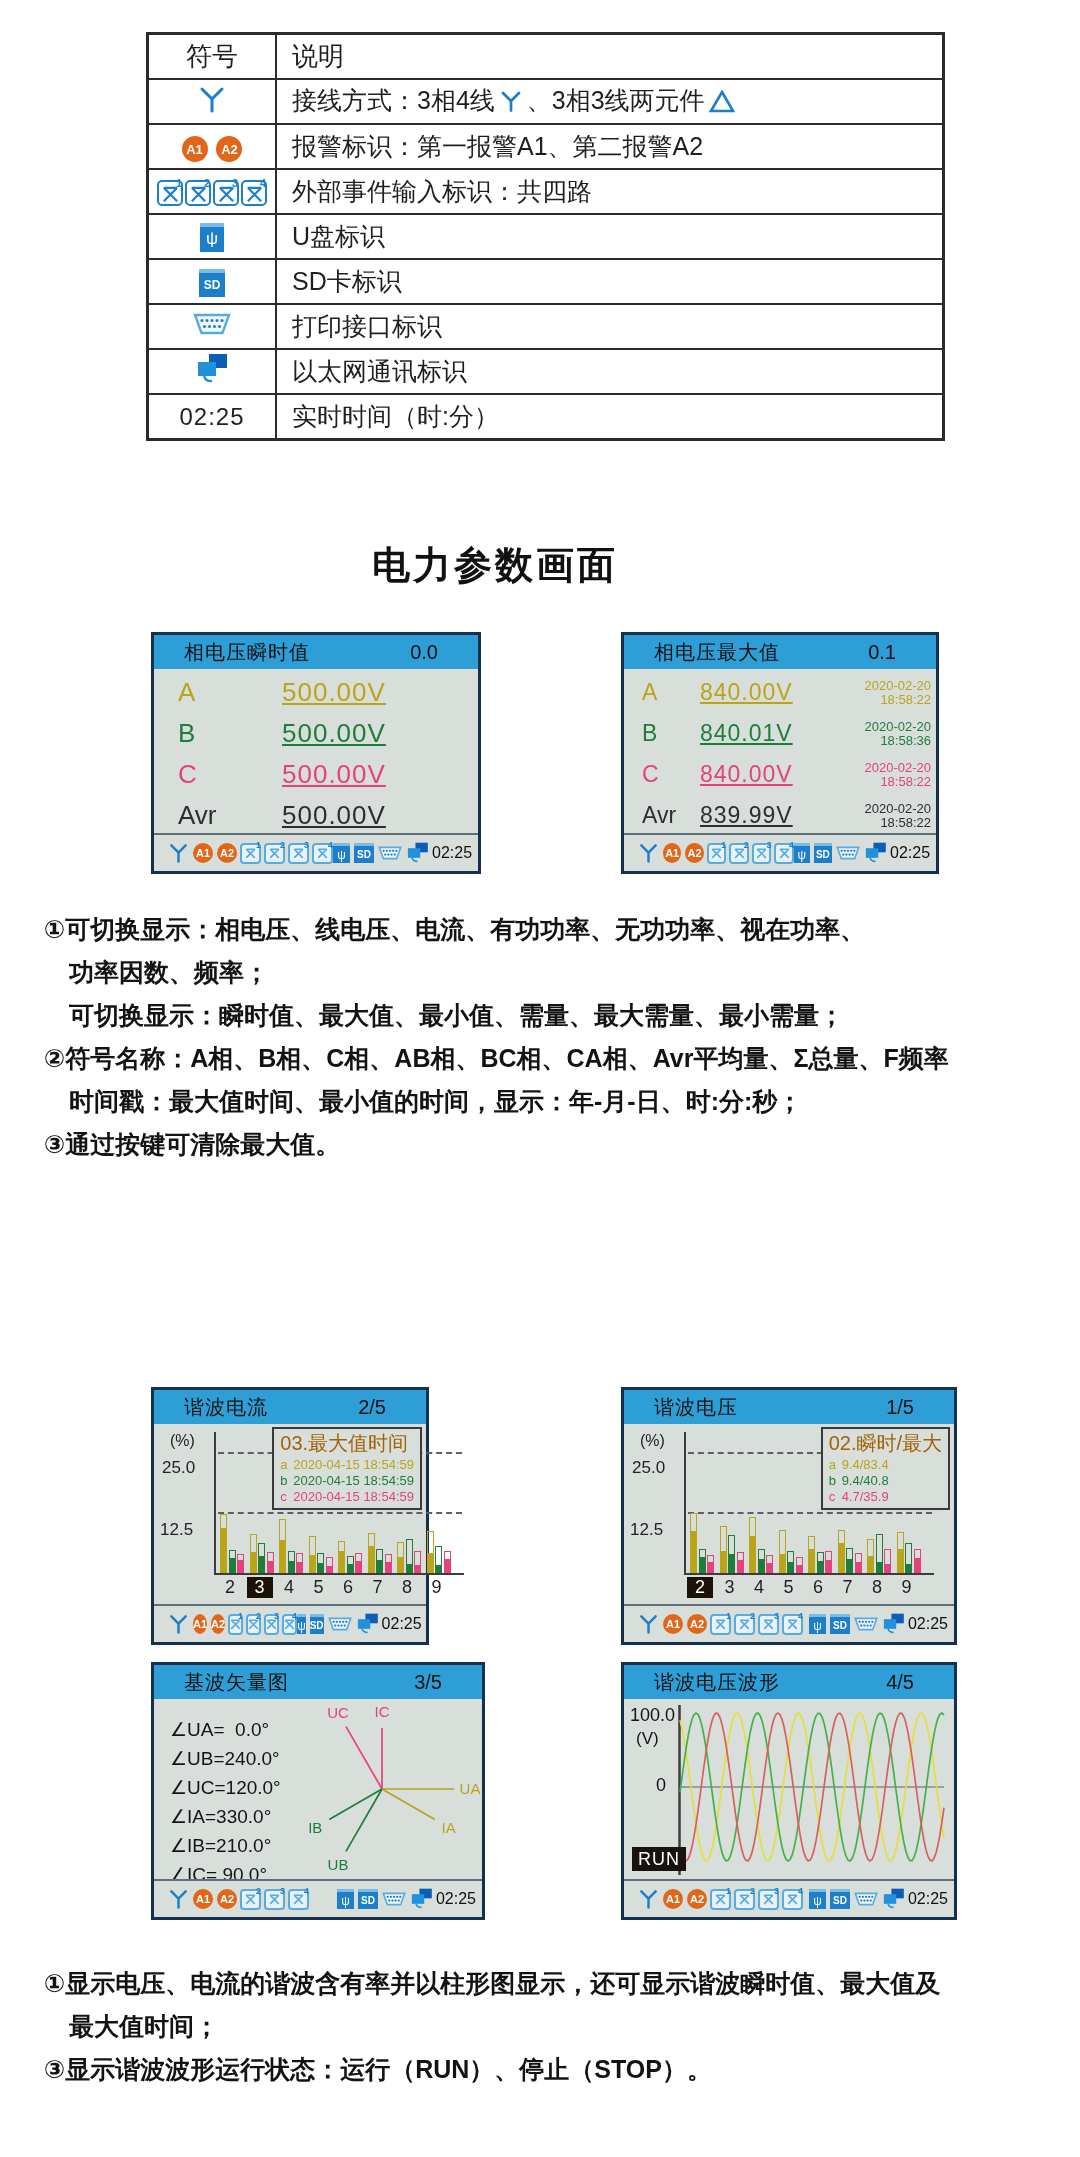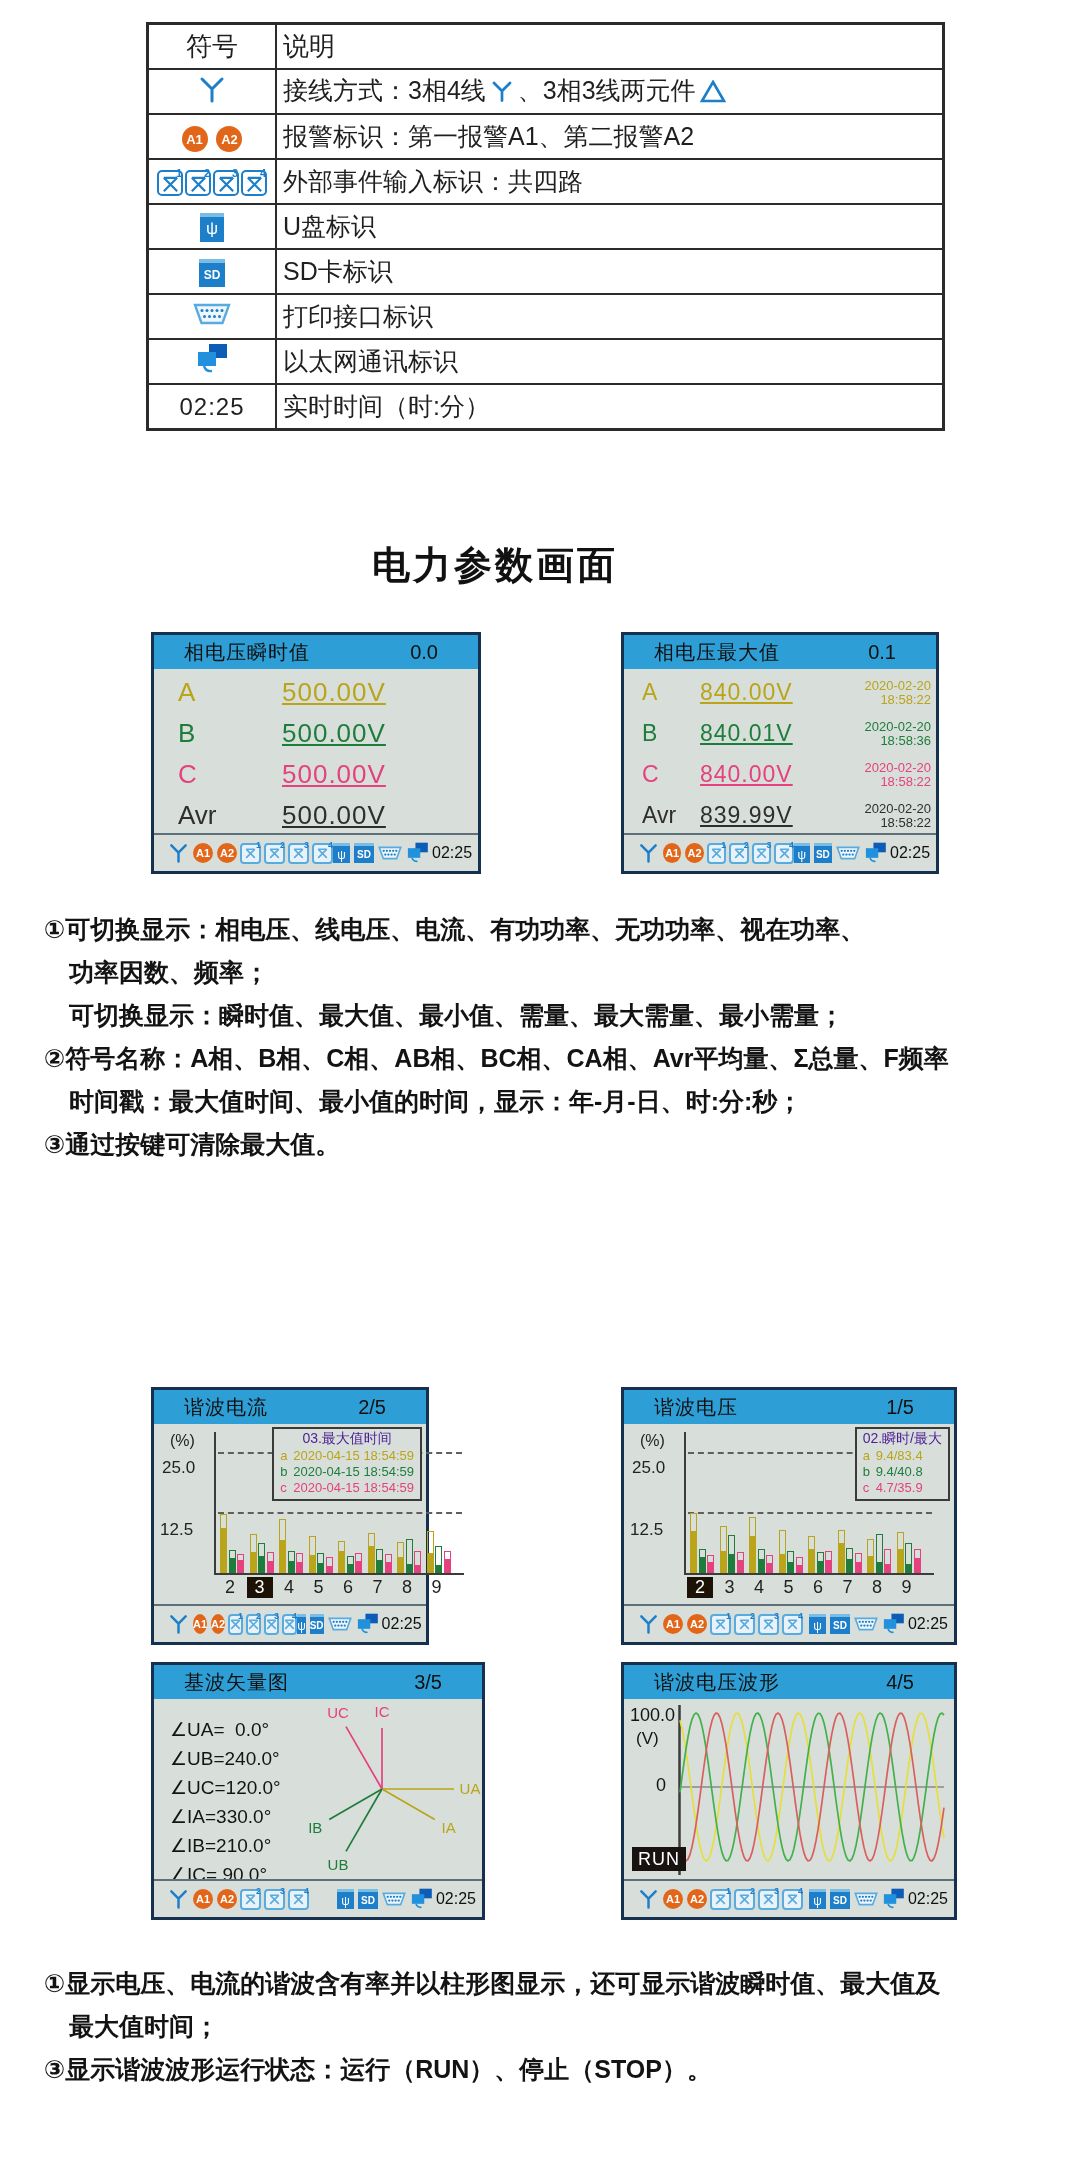--- a/index.html
+++ b/index.html
@@ -1,23 +1,23 @@
 <!DOCTYPE html>
 <html style="--header-blue: #2e9fd6; --screen-bg: #d8dfdb; --screen-border: #15314f; --phase-a: #b9a41a; --phase-b: #1f7d3b; --phase-c: #e5417e; --neutral-dark: #2e2e2e; --alarm-orange: #e2661a; --icon-blue: #1d7ec9; --event-blue: #58abdf; --wave-a: #e3df3c; --wave-b: #43b04c; --wave-c: #d95f5f;"><head>
 <meta charset="utf-8">
 <style>
   html,body{margin:0;padding:0;background:#fff;}
   .page{position:relative;width:1080px;height:2157px;background:#ffffff;overflow:hidden;
         font-family:"Liberation Sans","DejaVu Sans",sans-serif;color:#1f1f1f;}
   
-  .symbol-table{position:absolute;left:146px;top:22px;width:799px;border-collapse:collapse;
+  .symbol-table{position:absolute;left:146px;top:32px;width:799px;border-collapse:collapse;
                 border:3px solid #2b2b2b;table-layout:fixed;}
   .symbol-table td{border:2px solid #2b2b2b;height:41px;font-size:25px;color:#1f1f1f;}
   .symbol-table td.sym{width:124px;text-align:center;vertical-align:middle;}
-  .symbol-table td.desc{padding-left:6px;vertical-align:middle;}
+  .symbol-table td.desc{padding-left:15px;vertical-align:middle;}
   .hdr td{font-size:26px;}
   .hdr td.sym{text-align:center;}
   .tb-badge{display:inline-flex;align-items:center;justify-content:center;width:26px;height:26px;
             border-radius:50%;background:var(--alarm-orange);color:#fff;font-size:13px;font-weight:bold;margin:0 1px;}
   .tb-event{display:inline-block;position:relative;width:22px;height:22px;border:2.5px solid var(--icon-blue);
             border-radius:5px;margin:0 1px;vertical-align:middle;background:#fff;}
   .tb-event .ev-num{position:absolute;top:-5px;right:-1px;font-size:11px;font-weight:bold;color:var(--icon-blue);}
   .tb-usb{display:inline-flex;align-items:center;justify-content:center;width:24px;height:25px;
           background:var(--icon-blue);border-top:4px solid #79bce4;color:#fff;font-size:17px;}
   .tb-sd{display:inline-flex;align-items:center;justify-content:center;width:26px;height:24px;
@@ -68,21 +68,21 @@
   .bar-fill{position:absolute;left:0;right:0;bottom:0;}
   .xlab{position:absolute;top:153px;width:26px;text-align:center;font-size:18px;color:#222;}
   .xlab.sel{background:#1c1306;color:#fff;}
   .ylab{position:absolute;font-size:16px;color:#222;}
   .ylab.pct{left:16px;top:8px;}
   .ytick{position:absolute;font-size:17px;color:#222;}
   .ytick.t25{left:8px;top:34px;}
   .ytick.t125{left:6px;top:96px;}
   .legend{position:absolute;top:3px;right:4px;border:2px solid #3a3a3a;background:var(--screen-bg);
           padding:1px 6px 3px 6px;white-space:nowrap;z-index:5;}
-  .lg-title{font-size:14px;color:#4c1d95;text-align:center;}
+  .lg-title{font-size:20px;color:#a16207;}
   .lg-row{font-size:13px;line-height:16px;}
   .lg-name{display:inline-block;width:13px;}
   .p-a{color:var(--phase-a);}
   .p-b{color:var(--phase-b);}
   .p-c{color:var(--phase-c);}
   
   .angles{position:absolute;left:16px;top:16px;font-size:19px;color:#141414;}
   .angle-line{height:29px;line-height:29px;white-space:pre;}
   .vecsvg{position:absolute;left:116px;top:2px;}
   

